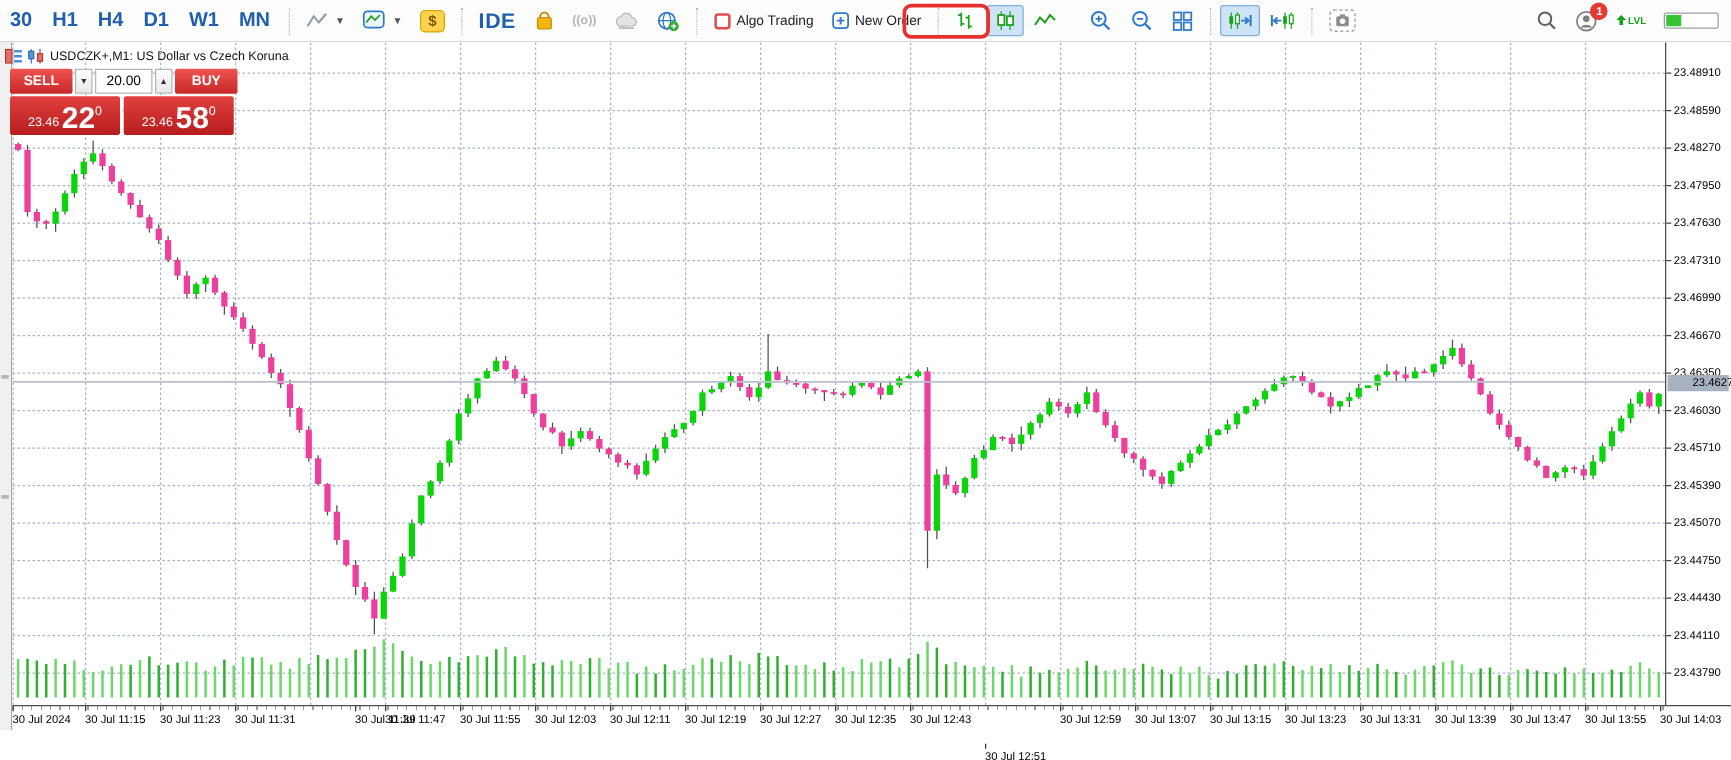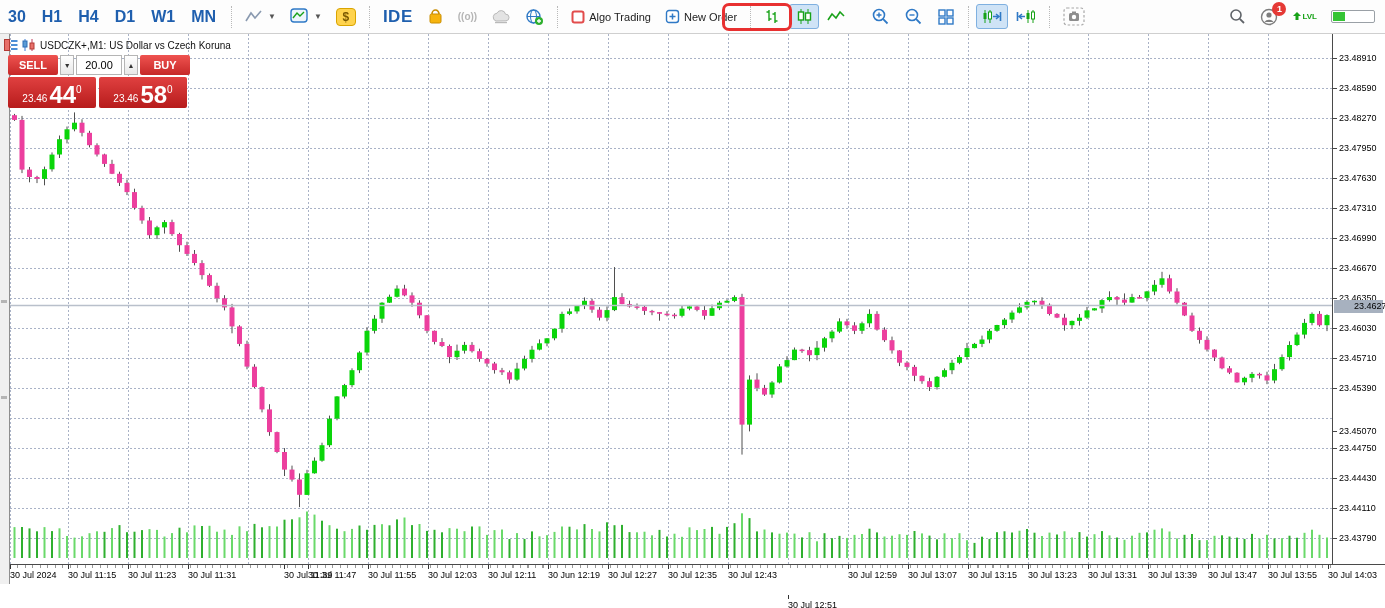--- a/index.html
+++ b/index.html
@@ -857,37 +857,37 @@
         <div class="price-label" style="top: 79px;"><span class="dash"></span>23.48270</div>
         <div class="price-label" style="top: 109px;"><span class="dash"></span>23.47950</div>
         <div class="price-label" style="top: 139px;"><span class="dash"></span>23.47630</div>
         <div class="price-label" style="top: 169px;"><span class="dash"></span>23.47310</div>
         <div class="price-label" style="top: 199px;"><span class="dash"></span>23.46990</div>
         <div class="price-label" style="top: 229px;"><span class="dash"></span>23.46670</div>
         <div class="price-label" style="top: 259px;"><span class="dash"></span>23.46350</div>
         <div class="price-label" style="top: 289px;"><span class="dash"></span>23.46030</div>
         <div class="price-label" style="top: 319px;"><span class="dash"></span>23.45710</div>
         <div class="price-label" style="top: 349px;"><span class="dash"></span>23.45390</div>
-        <div class="price-label" style="top: 379px; margin-top: 13px;"><span class="dash"></span>23.45070</div>
+        <div class="price-label" style="top: 379px;"><span class="dash"></span>23.45070</div>
         <div class="price-label" style="top: 409px;"><span class="dash"></span>23.44750</div>
         <div class="price-label" style="top: 439px;"><span class="dash"></span>23.44430</div>
         <div class="price-label" style="top: 469px;"><span class="dash"></span>23.44110</div>
         <div class="price-label" style="top: 499px;"><span class="dash"></span>23.43790</div>
       </div>
     <div class="time-axis" id="time-axis">
         <div class="time-label" style="left: 0px;">30 Jul 2024</div>
         <div class="time-label" style="left: 58px;">30 Jul 11:15</div>
         <div class="time-label" style="left: 118px;">30 Jul 11:23</div>
         <div class="time-label" style="left: 178px;">30 Jul 11:31</div>
         <div class="time-label" style="left: 238px; margin-left: 36px;">30 Jul 11:39</div>
         <div class="time-label" style="left: 298px;">30 Jul 11:47</div>
         <div class="time-label" style="left: 358px;">30 Jul 11:55</div>
         <div class="time-label" style="left: 418px;">30 Jul 12:03</div>
         <div class="time-label" style="left: 478px;">30 Jul 12:11</div>
-        <div class="time-label" style="left: 538px;">30 Jun 12:19</div>
+        <div class="time-label" style="left: 538px;">30 Jul 12:19</div>
         <div class="time-label" style="left: 598px;">30 Jul 12:27</div>
         <div class="time-label" style="left: 658px;">30 Jul 12:35</div>
         <div class="time-label" style="left: 718px;">30 Jul 12:43</div>
         <div class="time-label" style="left: 778px; margin-top: 30px;">30 Jul 12:51</div>
         <div class="time-label" style="left: 838px;">30 Jul 12:59</div>
         <div class="time-label" style="left: 898px;">30 Jul 13:07</div>
         <div class="time-label" style="left: 958px;">30 Jul 13:15</div>
         <div class="time-label" style="left: 1018px;">30 Jul 13:23</div>
         <div class="time-label" style="left: 1078px;">30 Jul 13:31</div>
         <div class="time-label" style="left: 1138px;">30 Jul 13:39</div>
@@ -917,21 +917,21 @@
     <div class="tp-row1">
       <div class="tp-btn">SELL</div>
       <div class="tp-step">▼</div>
       <div class="tp-vol">20.00</div>
       <div class="tp-step">▲</div>
       <div class="tp-btn">BUY</div>
     </div>
     <div class="tp-row2">
       <div class="tp-price">
         <span class="small">23.46</span>
-        <span class="big">44</span>
+        <span class="big">22</span>
         <span class="sup">0</span>
       </div>
       <div class="tp-price">
         <span class="small">23.46</span>
         <span class="big">58</span>
         <span class="sup">0</span>
       </div>
     </div>
   </div>
 

